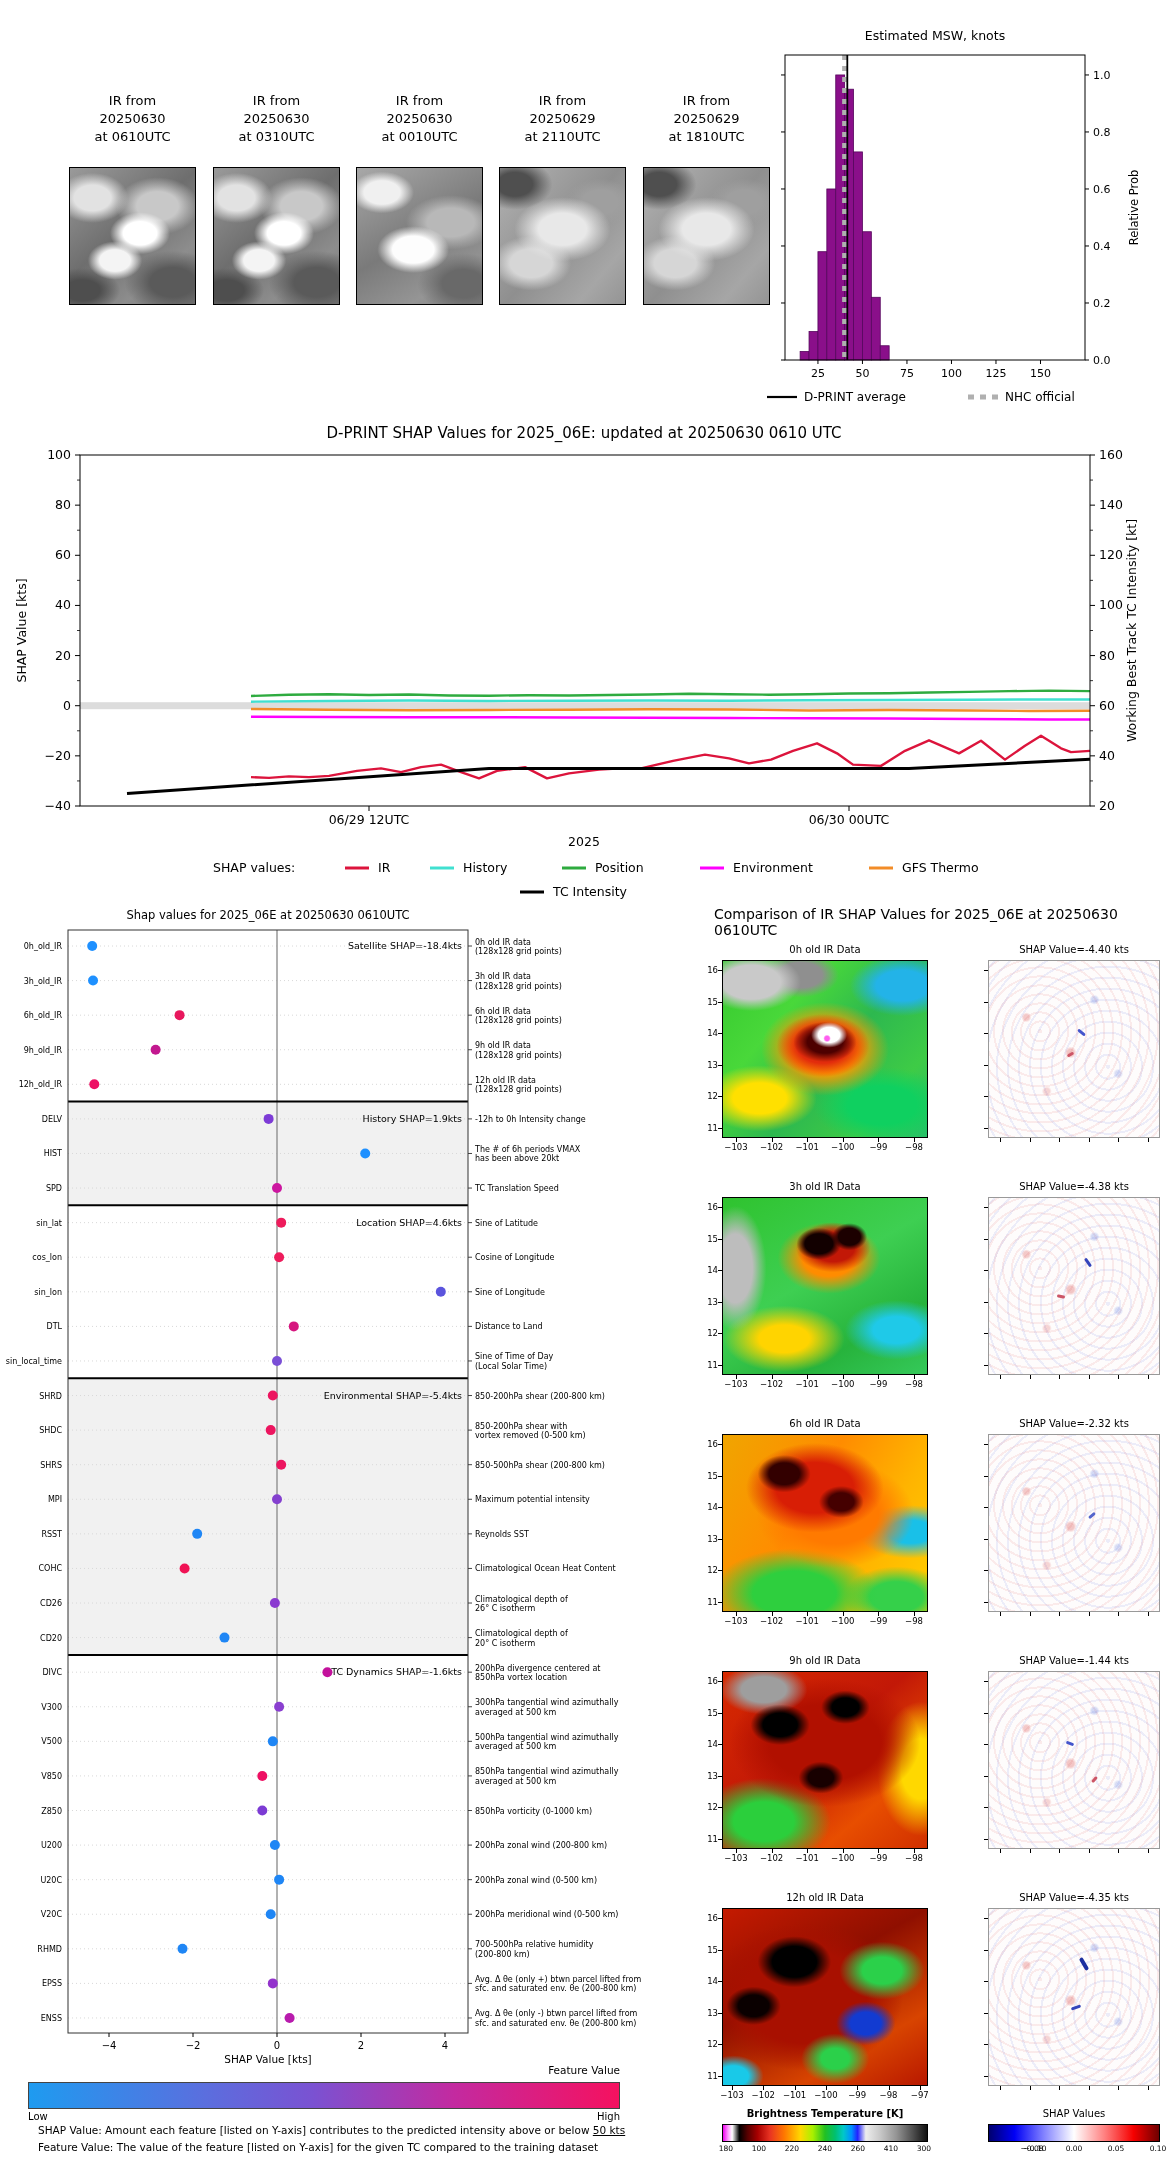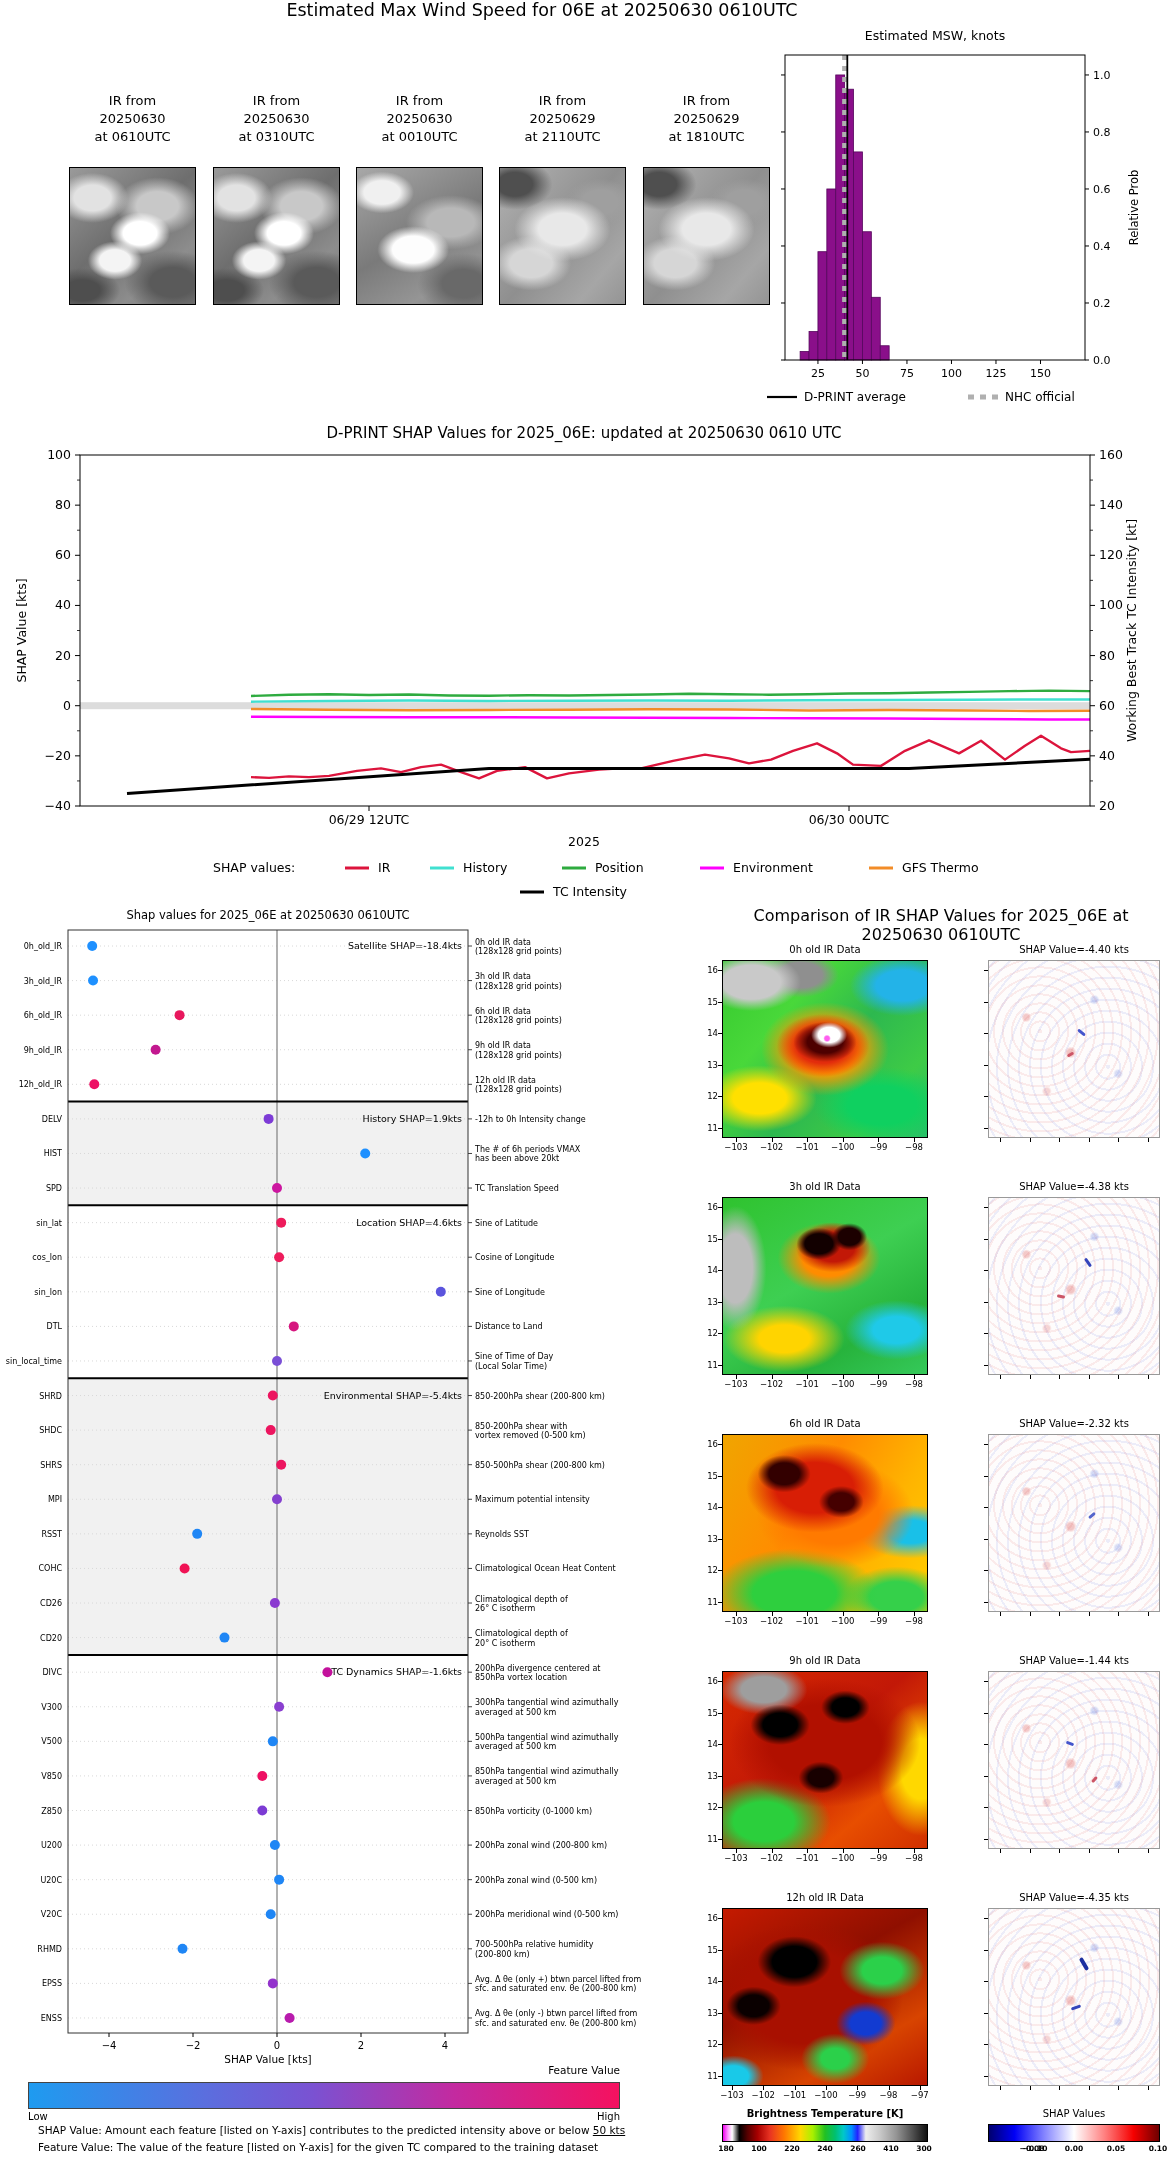--- a/index.html
+++ b/index.html
@@ -24,21 +24,21 @@
     radial-gradient(ellipse 60px 40px at 85% 85%,#696969 0 35%,rgba(0,0,0,0) 76%),
     linear-gradient(150deg,#a8a8a8,#7a7a7a 50%,#959595 80%,#808080);}
   .t-c{background:
     radial-gradient(ellipse 60px 40px at 50% 45%,#e8e8e8 0 40%,rgba(0,0,0,0) 80%),
     radial-gradient(ellipse 50px 34px at 25% 70%,#d6d6d6 0 42%,rgba(0,0,0,0) 80%),
     radial-gradient(ellipse 44px 30px at 80% 25%,#9f9f9f 0 40%,rgba(0,0,0,0) 78%),
     radial-gradient(ellipse 50px 34px at 12% 12%,#4f4f4f 0 35%,rgba(0,0,0,0) 75%),
     linear-gradient(130deg,#b3b3b3,#8f8f8f 50%,#a6a6a6 80%,#949494);}
   svg{position:absolute;}
   svg text{font-family:"DejaVu Sans",sans-serif;fill:#000;}
-  .cmp-title{font-size:16px;text-align:center;}
+  .cmp-title{font-size:14px;}
   .row-title{font-size:10px;text-align:center;}
   .map{border:1px solid #000;box-sizing:border-box;}
   .shap-map{border:1px solid #999;box-sizing:border-box;background:
     radial-gradient(circle 5px at 22% 32%,rgba(215,70,70,.28) 0 55%,rgba(0,0,0,0) 100%),
     radial-gradient(circle 5px at 62% 22%,rgba(80,110,220,.25) 0 55%,rgba(0,0,0,0) 100%),
     radial-gradient(circle 6px at 48% 52%,rgba(215,70,70,.30) 0 55%,rgba(0,0,0,0) 100%),
     radial-gradient(circle 5px at 76% 64%,rgba(80,110,220,.22) 0 55%,rgba(0,0,0,0) 100%),
     radial-gradient(circle 5px at 34% 74%,rgba(215,70,70,.22) 0 55%,rgba(0,0,0,0) 100%),
     repeating-radial-gradient(circle at 30% 40%,rgba(220,80,80,.10) 0 2px,rgba(0,0,0,0) 2px 9px),
     repeating-radial-gradient(circle at 70% 60%,rgba(80,100,220,.10) 0 2px,rgba(0,0,0,0) 2px 11px),
@@ -105,27 +105,26 @@
   .f1{top:2124px;}  .f2{top:2141px;}
   .u{text-decoration:underline;}
   .cbar{border:1px solid #000;box-sizing:border-box;height:18px;}
   .bt-cbar{left:722px;top:2124px;width:206px;background:linear-gradient(90deg,
       #f000f0 0%,#ff9bff 2.5%,#ffffff 4.5%,#000000 8%,#550000 12%,#a80000 17%,#e83322 23%,
       #ff7700 30%,#ffd800 38%,#a8f000 44%,#22c022 50%,#00c070 55%,#00c8c8 59%,#0090ff 63%,
       #2222ff 66%,#ededed 70%,#c8c8c8 77%,#949494 85%,#4f4f4f 93%,#101010 100%);}
   .sv-cbar{left:988px;top:2124px;width:172px;background:linear-gradient(90deg,
       #00006e 0%,#0000f5 15%,#8080ff 32%,#ffffff 50%,#ff8080 68%,#f50000 85%,#6e0000 100%);}
   .cbar-title{font-size:10px;text-align:center;top:2108px;}
-  .cbar-tick{font-size:7.5px;text-align:center;top:2144px;font-weight:bold;}
+  .cbar-tick{font-size:7.5px;text-align:center;top:2144px;}
 </style>
 </head>
 <body>
 
 <div class="page">
-  <div class="abs main-title">Estimated Max Wind Speed for 06E at 20250630 0610UTC</div>
   <div id="thumbs">
       <div class="abs thumb-label" style="left: 57px; top: 92px; width: 151px;">IR from
 20250630
 at 0610UTC</div>
       <div class="abs thumb-img t-a" style="left: 69px; top: 167px;"></div>
       <div class="abs thumb-label" style="left: 201px; top: 92px; width: 151px;">IR from
 20250630
 at 0310UTC</div>
       <div class="abs thumb-img t-a" style="left: 213px; top: 167px;"></div>
       <div class="abs thumb-label" style="left: 344px; top: 92px; width: 151px;">IR from

